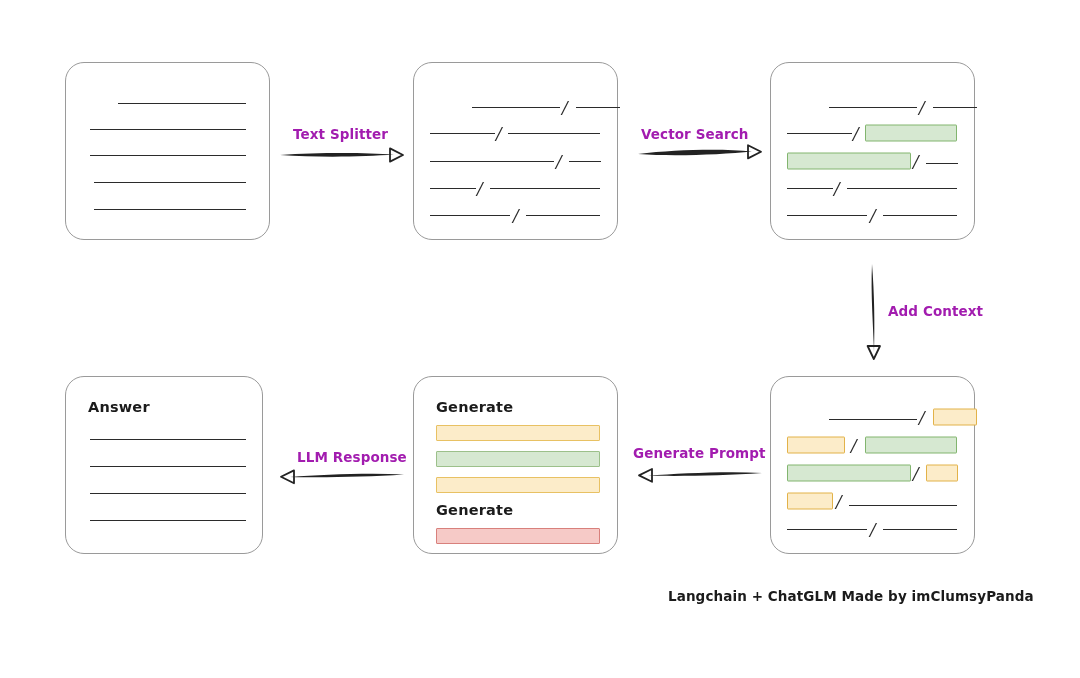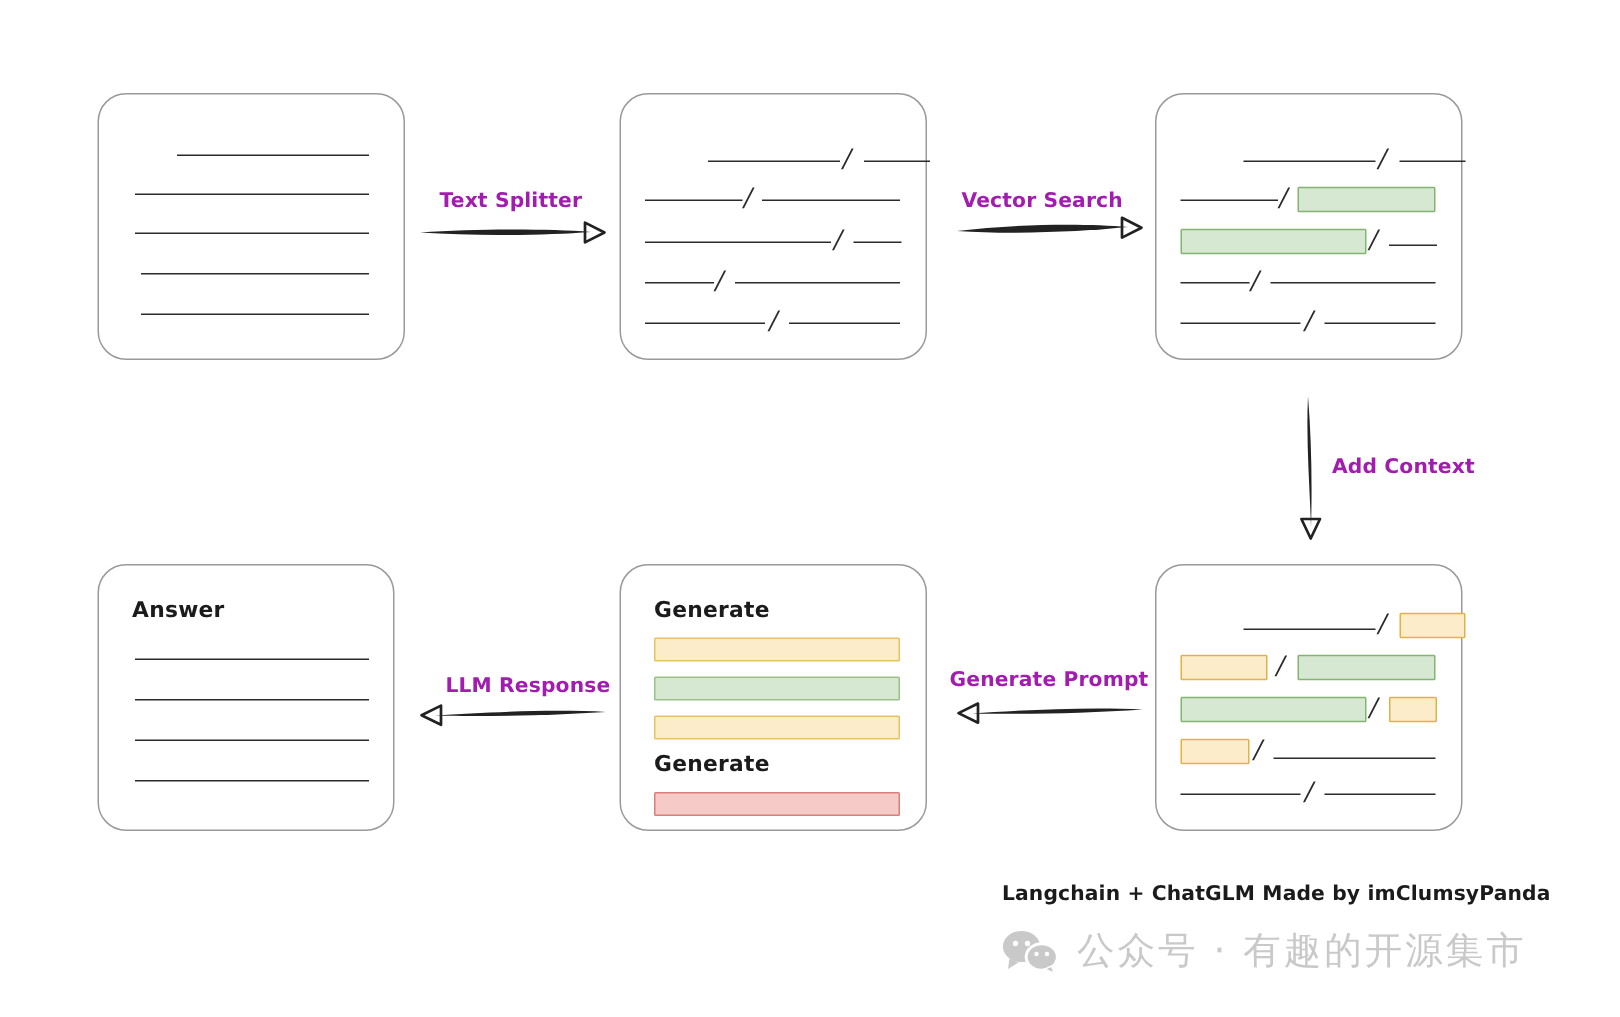--- a/index.html
+++ b/index.html
@@ -228,27 +228,14 @@
   <div class="card" style="left:65px; top:376px; width:198px; height:178px;">
     <div class="card-title" style="left:22px; top:22px;">Answer</div>
     <div class="rule" style="left:24px; top:62px;  width:156px;"></div>
     <div class="rule" style="left:24px; top:89px;  width:156px;"></div>
     <div class="rule" style="left:24px; top:116px; width:156px;"></div>
     <div class="rule" style="left:24px; top:143px; width:156px;"></div>
   </div>
 
   <div class="footer-note" style="left:668px; top:588px;">Langchain + ChatGLM Made by imClumsyPanda</div>
 
-  <div class="watermark" style="left:668px; top:617px;">
-    <svg width="38" height="30" viewBox="0 0 38 30">
-      <ellipse cx="13" cy="12" rx="12.4" ry="10.4" fill="#c9c9c9"></ellipse>
-      <path d="M5,20 L4,27 L11,22.6 Z" fill="#c9c9c9"></path>
-      <ellipse cx="26.5" cy="19" rx="10.4" ry="8.8" fill="#c9c9c9" stroke="#ffffff" stroke-width="2"></ellipse>
-      <path d="M33,25 L35,30 L28.5,27 Z" fill="#c9c9c9" stroke="#ffffff" stroke-width="1"></path>
-      <circle cx="9" cy="10" r="1.8" fill="#ffffff"></circle>
-      <circle cx="17" cy="10" r="1.8" fill="#ffffff"></circle>
-      <circle cx="23" cy="17" r="1.5" fill="#ffffff"></circle>
-      <circle cx="30" cy="17" r="1.5" fill="#ffffff"></circle>
-    </svg>
-    <span class="wm-text">公众号 · 有趣的开源集市</span>
-  </div>
 
 </div>
 
 </body></html>

